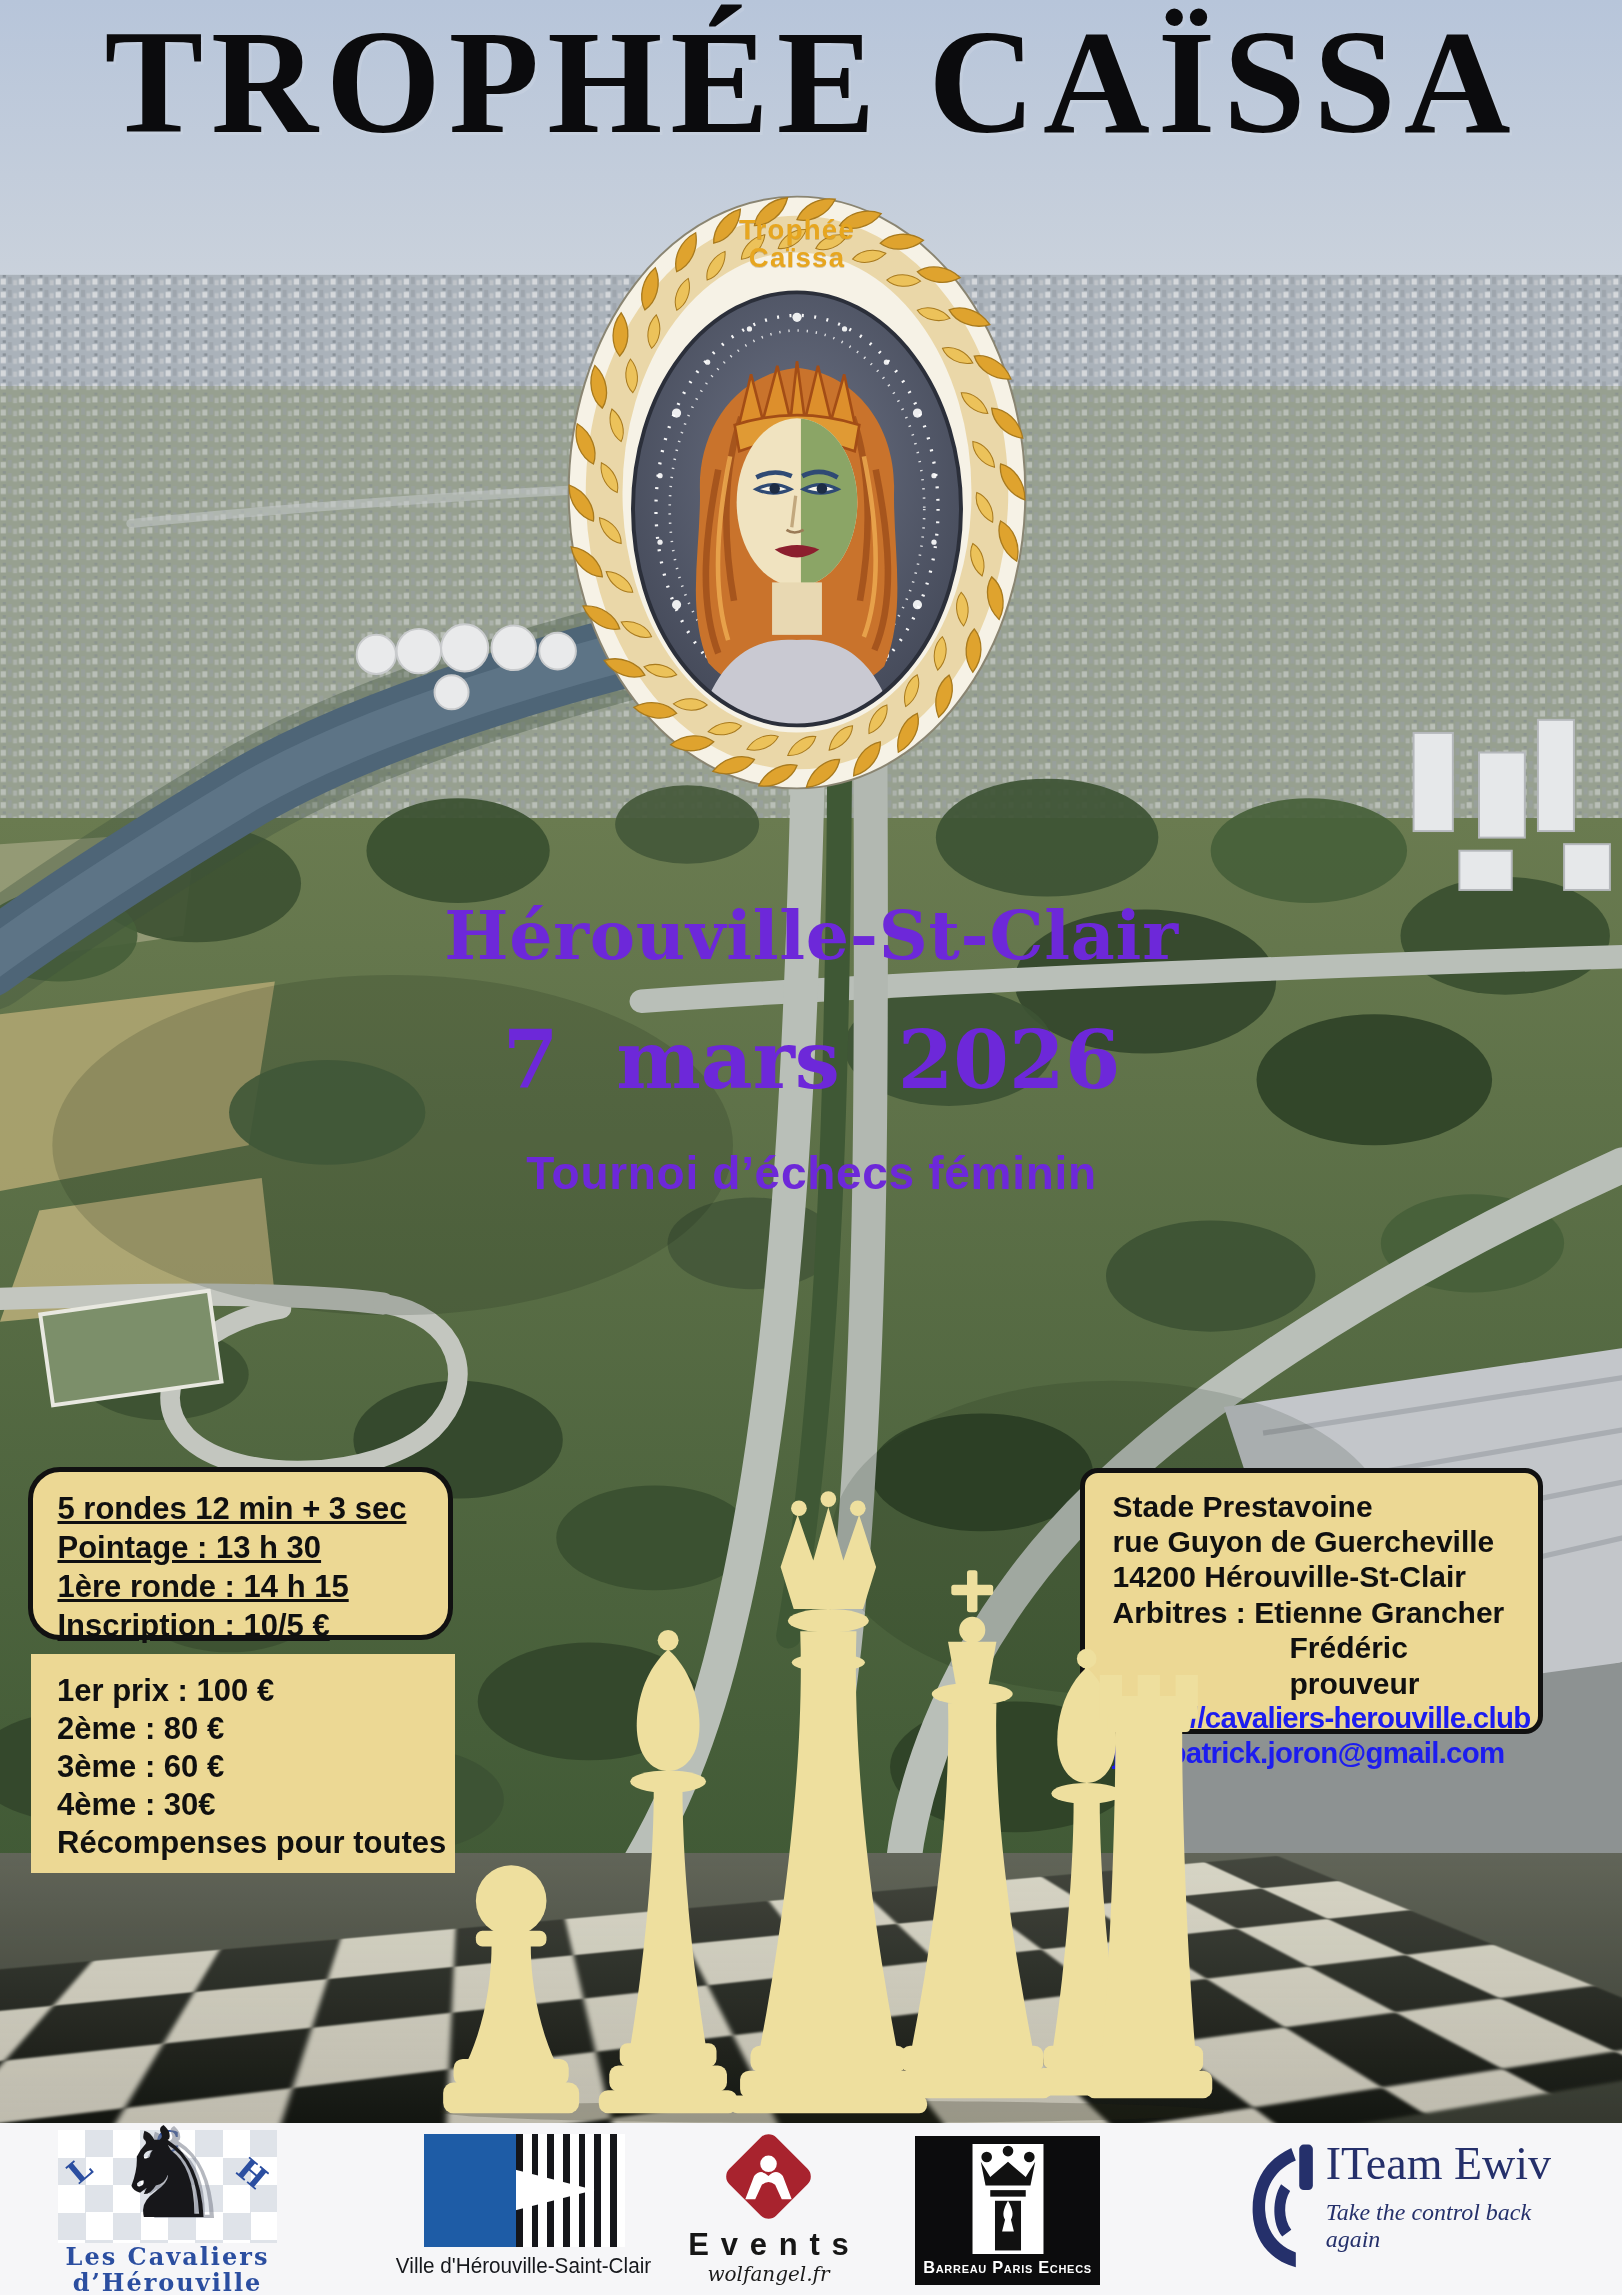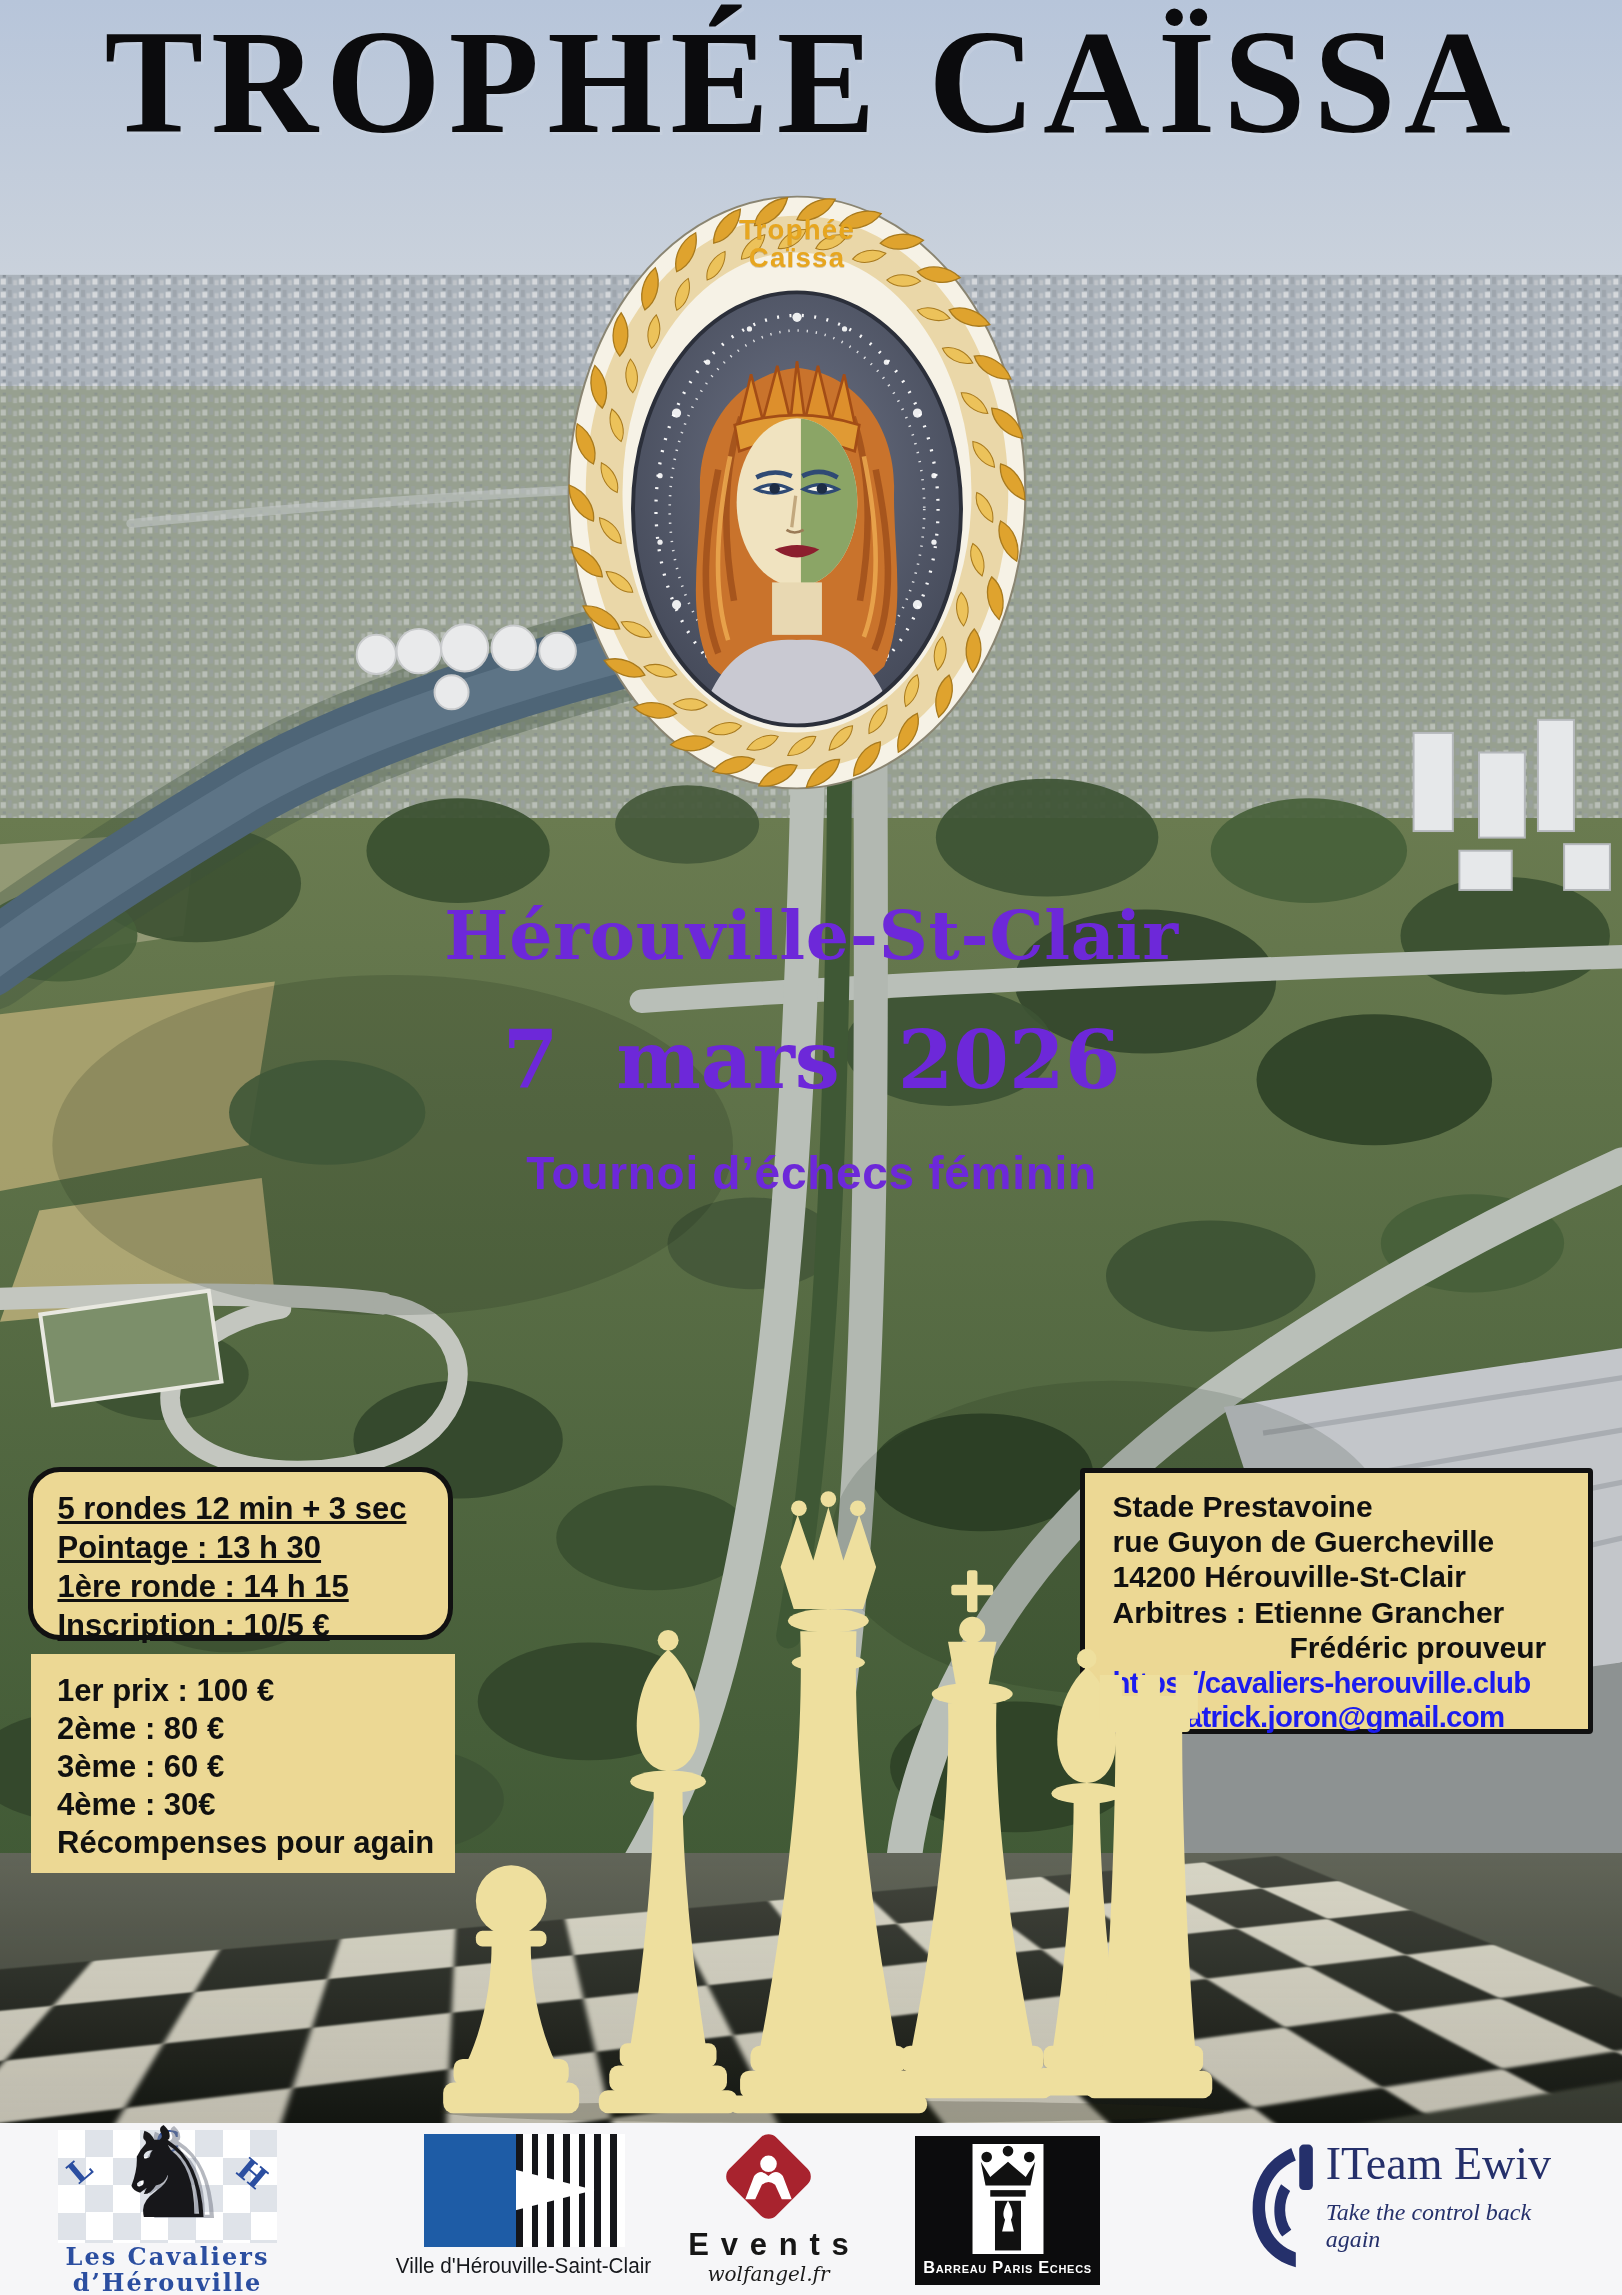--- a/index.html
+++ b/index.html
@@ -37,21 +37,21 @@
   #location{top:895px;font-family:"DejaVu Serif",serif;font-weight:bold;font-size:68px;letter-spacing:0.7px;}
   #date{top:1013px;font-family:"DejaVu Serif",serif;font-weight:bold;font-size:80px;word-spacing:30px;}
   #subtitle{top:1146px;font-weight:bold;font-size:46px;letter-spacing:0.7px;}
 
   
   .cream{background:#ecd894;color:#101010;font-weight:bold;z-index:3;}
   #schedule-box{left:27.5px;top:1467px;width:425px;height:173px;border:5.2px solid #111;border-radius:32px;
      padding:17px 0 0 25px;box-sizing:border-box;font-size:31px;line-height:1.26;text-decoration:underline;}
   #prizes-box{left:31px;top:1654px;width:424px;height:219px;
      padding:18.3px 0 0 26px;box-sizing:border-box;font-size:31px;line-height:1.22;}
-  #venue-box{left:1080px;top:1468px;width:513px;height:266px;border:5.2px solid #111;border-radius:4px;
+  #venue-box{left:1080px;top:1468px;width:463px;height:266px;border:5.2px solid #111;border-radius:18px;
      padding:15.7px 0 0 27.5px;box-sizing:border-box;font-size:30px;line-height:1.18;}
   #venue-box .indent{padding-left:177px;}
   #venue-box .link{color:#1c1cef;font-size:29.4px;letter-spacing:-0.7px;}
 
   
   #pieces{left:380px;top:1469px;width:864px;height:654px;z-index:5;}
 
   
   #sponsor-strip{left:0;top:2123px;width:1623px;height:172px;background:#f6f6f8;z-index:8;}
   .logo{position:absolute;}
@@ -355,21 +355,21 @@
   <div>Pointage : 13 h 30</div>
   <div>1ère ronde : 14 h 15</div>
   <div>Inscription : 10/5 €</div>
 </div>
 
 <div id="prizes-box" class="abs cream">
   <div>1er prix : 100 €</div>
   <div>2ème : 80 €</div>
   <div>3ème : 60 €</div>
   <div>4ème : 30€</div>
-  <div>Récompenses pour again</div>
+  <div>Récompenses pour toutes</div>
 </div>
 
 <div id="venue-box" class="abs cream">
   <div>Stade Prestavoine</div>
   <div>rue Guyon de Guercheville</div>
   <div>14200 Hérouville-St-Clair</div>
   <div>Arbitres : Etienne Grancher</div>
   <div class="indent">Frédéric prouveur</div>
   <div class="link">https://cavaliers-herouville.club</div>
   <div class="link">jeanpatrick.joron@gmail.com</div>

